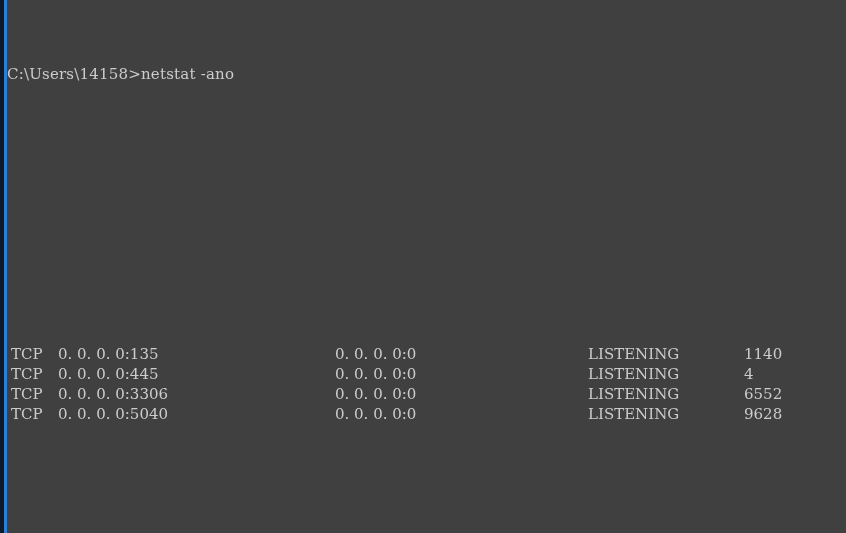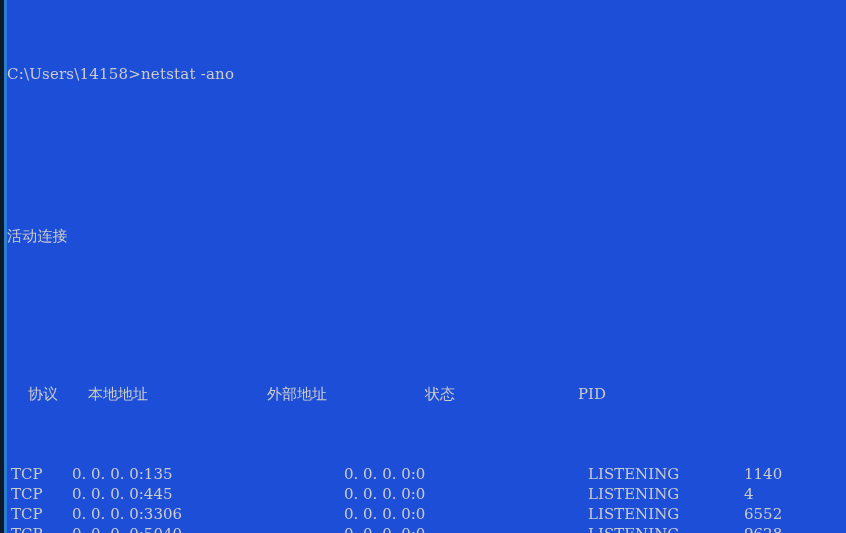--- a/index.html
+++ b/index.html
@@ -27,21 +27,21 @@
     position: absolute;
     left: 4px; top: 0;
     width: 3px; height: 533px;
     background: #2b7fd4;
   }
 
   #console {
     position: absolute;
     left: 7px; top: 0;
     width: 839px; height: 533px;
-    background: #1d4ed8;
+    background: #404040;
     color: #cccccc;
     font-family: "DejaVu Serif", "Liberation Serif", serif;
     font-size: 15px;
     line-height: 20px;
     white-space: pre;
     overflow: hidden;
   }
 
   .line {
     height: 20px;
@@ -70,22 +70,22 @@
     height: 20px;
     line-height: 20px;
   }
   .col {
     position: absolute;
     top: 0;
     white-space: pre;
     font-size: 15px;
   }
   .c-proto   { left: 4px; }
-  .c-local   { left: 65px; }
-  .c-foreign { left: 337px; }
+  .c-local   { left: 51px; }
+  .c-foreign { left: 328px; }
   .c-state   { left: 581px; }
   .c-pid     { left: 737px; }
 
   .hdr .col { color: #cccccc; }
   .hdr .c-proto   { left: 21px; }
   .hdr .c-local   { left: 81px; }
   .hdr .c-foreign { left: 260px; }
   .hdr .c-state   { left: 418px; }
   .hdr .c-pid     { left: 571px; }
 </style>
@@ -94,27 +94,19 @@
 
 <div id="left-edge-dark"></div>
 <div id="left-edge-accent"></div>
 
 <div id="console">
 
   <div class="line prompt-line">C:\Users\14158&gt;netstat -ano</div>
 
   <div class="blank-line"></div>
 
-  <div class="line cjk">活动连接</div>
 
   <div class="blank-line"></div>
 
-  <div class="row hdr">
-    <span class="col c-proto cjk">协议</span>
-    <span class="col c-local cjk">本地地址</span>
-    <span class="col c-foreign cjk">外部地址</span>
-    <span class="col c-state cjk">状态</span>
-    <span class="col c-pid">PID</span>
-  </div>
 
   <div id="rows-container"><div class="row"><span class="col c-proto">TCP</span><span class="col c-local">0. 0. 0. 0:135</span><span class="col c-foreign">0. 0. 0. 0:0</span><span class="col c-state">LISTENING</span><span class="col c-pid">1140</span></div><div class="row"><span class="col c-proto">TCP</span><span class="col c-local">0. 0. 0. 0:445</span><span class="col c-foreign">0. 0. 0. 0:0</span><span class="col c-state">LISTENING</span><span class="col c-pid">4</span></div><div class="row"><span class="col c-proto">TCP</span><span class="col c-local">0. 0. 0. 0:3306</span><span class="col c-foreign">0. 0. 0. 0:0</span><span class="col c-state">LISTENING</span><span class="col c-pid">6552</span></div><div class="row"><span class="col c-proto">TCP</span><span class="col c-local">0. 0. 0. 0:5040</span><span class="col c-foreign">0. 0. 0. 0:0</span><span class="col c-state">LISTENING</span><span class="col c-pid">9628</span></div></div>
 
 </div>
 
 </body></html>

